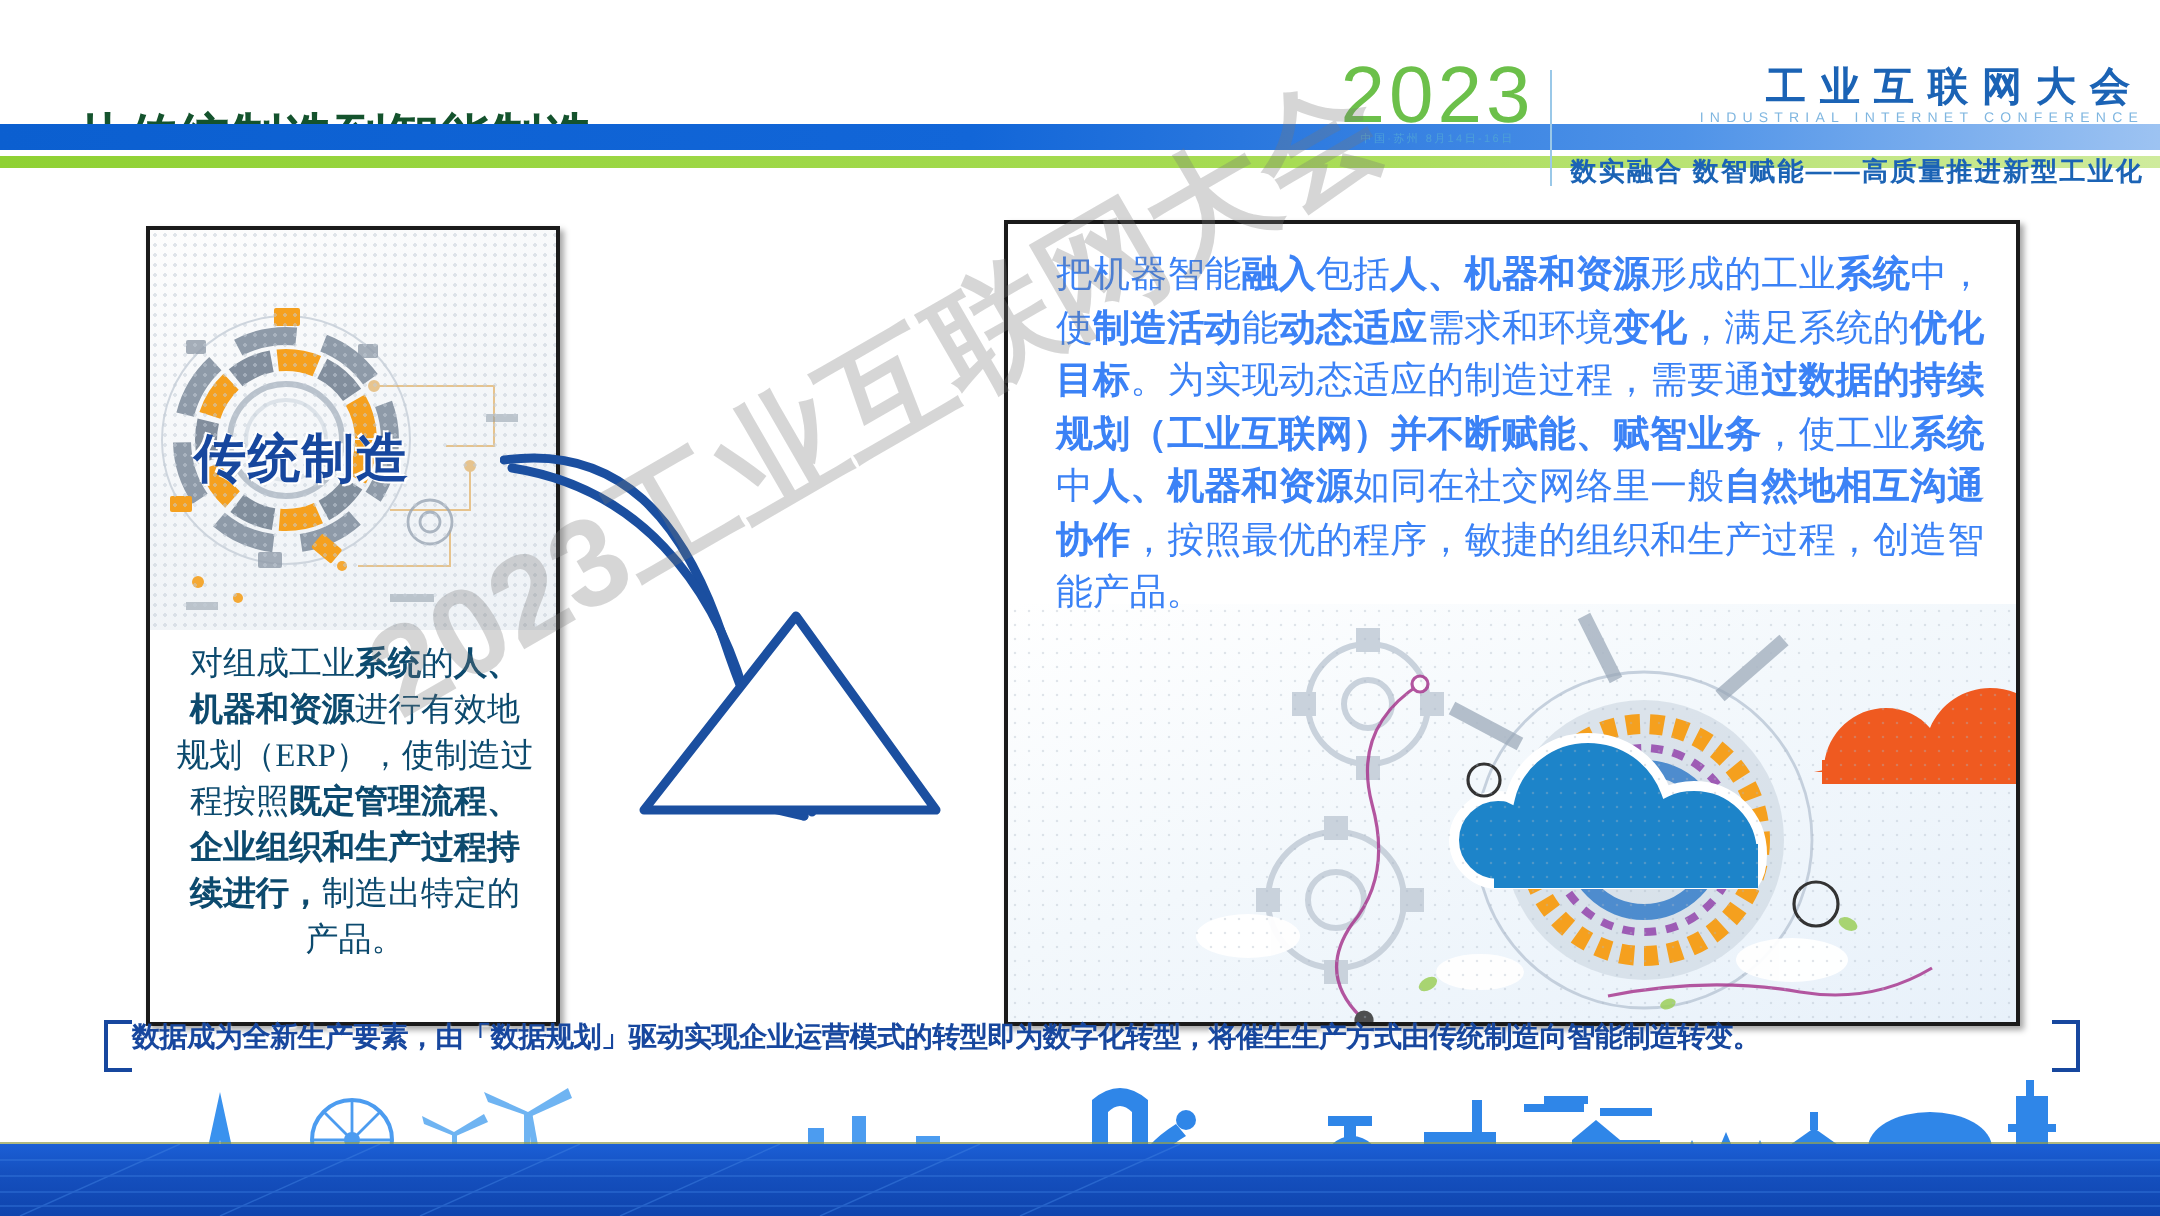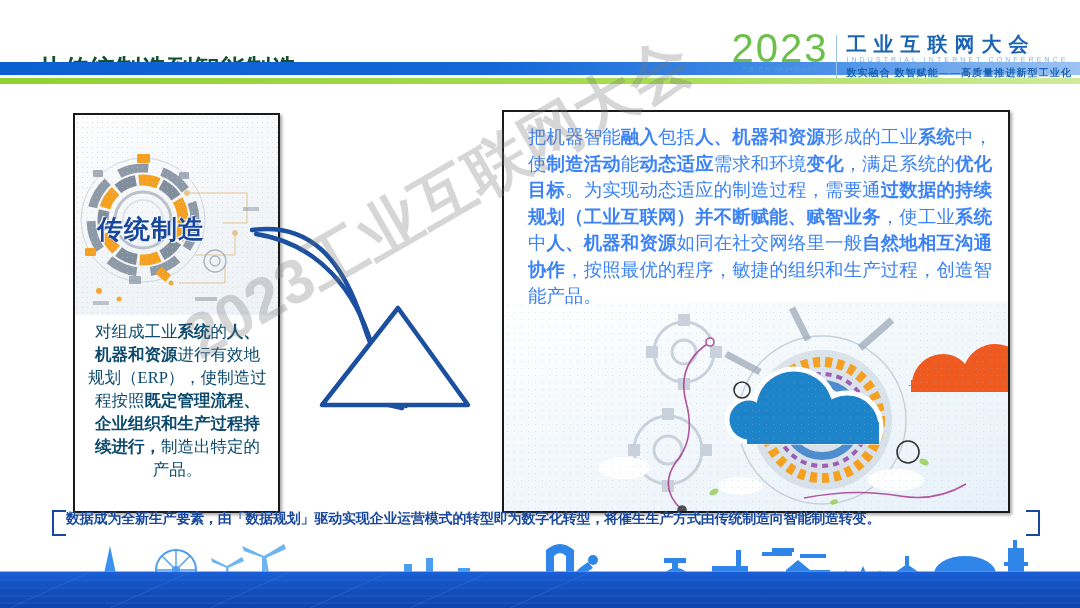--- a/index.html
+++ b/index.html
@@ -18,27 +18,27 @@
               background:linear-gradient(90deg,#8fd133 0%,#a7dc54 60%,#cfeb9c 100%);}
 
   
   #logo{position:absolute;right:8px;top:33px;display:flex;align-items:flex-start;}
   #logo-left{text-align:center;padding-right:8px;}
   #logo-year{font-family:"Liberation Sans","DejaVu Sans",sans-serif;font-size:40px;font-weight:normal;
              letter-spacing:2px;line-height:30px;color:#6cc04a;}
   #logo-sub{font-family:"Liberation Sans","DejaVu Sans",sans-serif;font-size:5.5px;color:#4da0d8;
             letter-spacing:1.2px;margin-top:3px;white-space:nowrap;}
   #logo-div{width:1px;background:#9ac8e8;align-self:stretch;margin:2px 9px 2px 0;}
-  #logo-right{text-align:left;}
+  #logo-right{text-align:right;}
   #logo-cn{font-family:"Liberation Sans","DejaVu Sans",sans-serif;font-size:20px;font-weight:bold;
            color:#1b63b5;letter-spacing:7px;line-height:22px;white-space:nowrap;}
   #logo-en{font-family:"Liberation Sans","DejaVu Sans",sans-serif;font-size:7px;color:#7fb6e0;
            letter-spacing:3.1px;margin-top:1px;white-space:nowrap;}
-  #logo-slogan{font-family:Liberation Serif, serif;font-size:10px;color:#1b63b5;
-               letter-spacing:1.1px;margin-top:3px;white-space:nowrap;font-weight:bold;}
+  #logo-slogan{font-family:Liberation Sans, sans-serif;font-size:13px;color:#1b63b5;
+               letter-spacing:1.1px;margin-top:14px;white-space:nowrap;font-weight:bold;}
 
   
   .panel{position:absolute;background:#fff;border:2px solid #1a1a1a;box-sizing:border-box;
          box-shadow:2px 2px 3px rgba(0,0,0,.35);}
   #panel-left{left:73px;top:113px;width:207px;height:400px;}
   #panel-right{left:502px;top:110px;width:508px;height:403px;}
 
   .panel-art{position:absolute;left:0;top:0;right:0;overflow:hidden;}
   #left-art{height:200px;background:linear-gradient(160deg,#fdfdfd 0%,#f2f5f8 60%,#eef2f6 100%);}
   #right-art{top:190px;bottom:0;background:linear-gradient(160deg,#ffffff 0%,#f3f8fc 45%,#e8f1fa 100%);}

